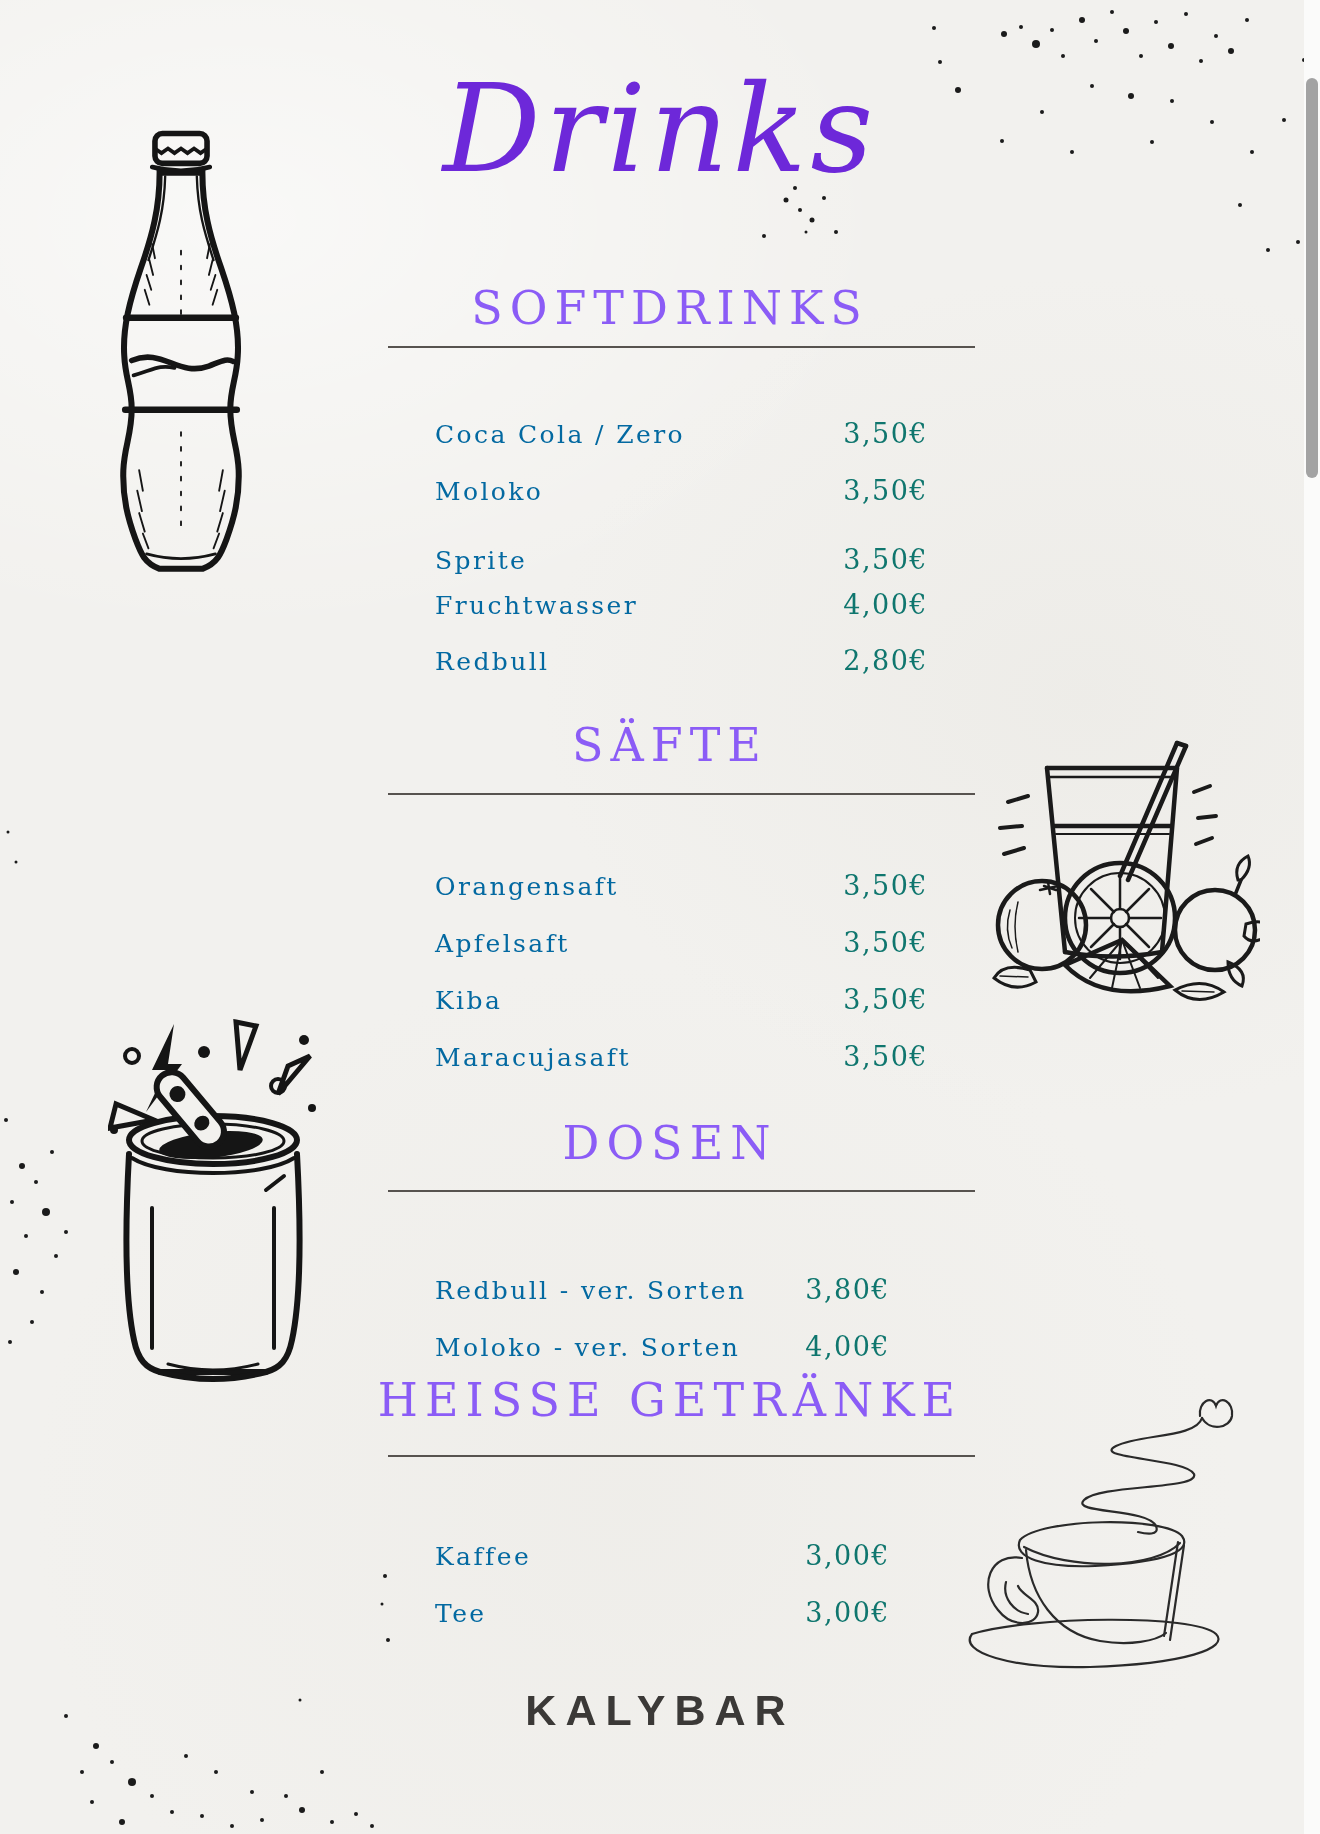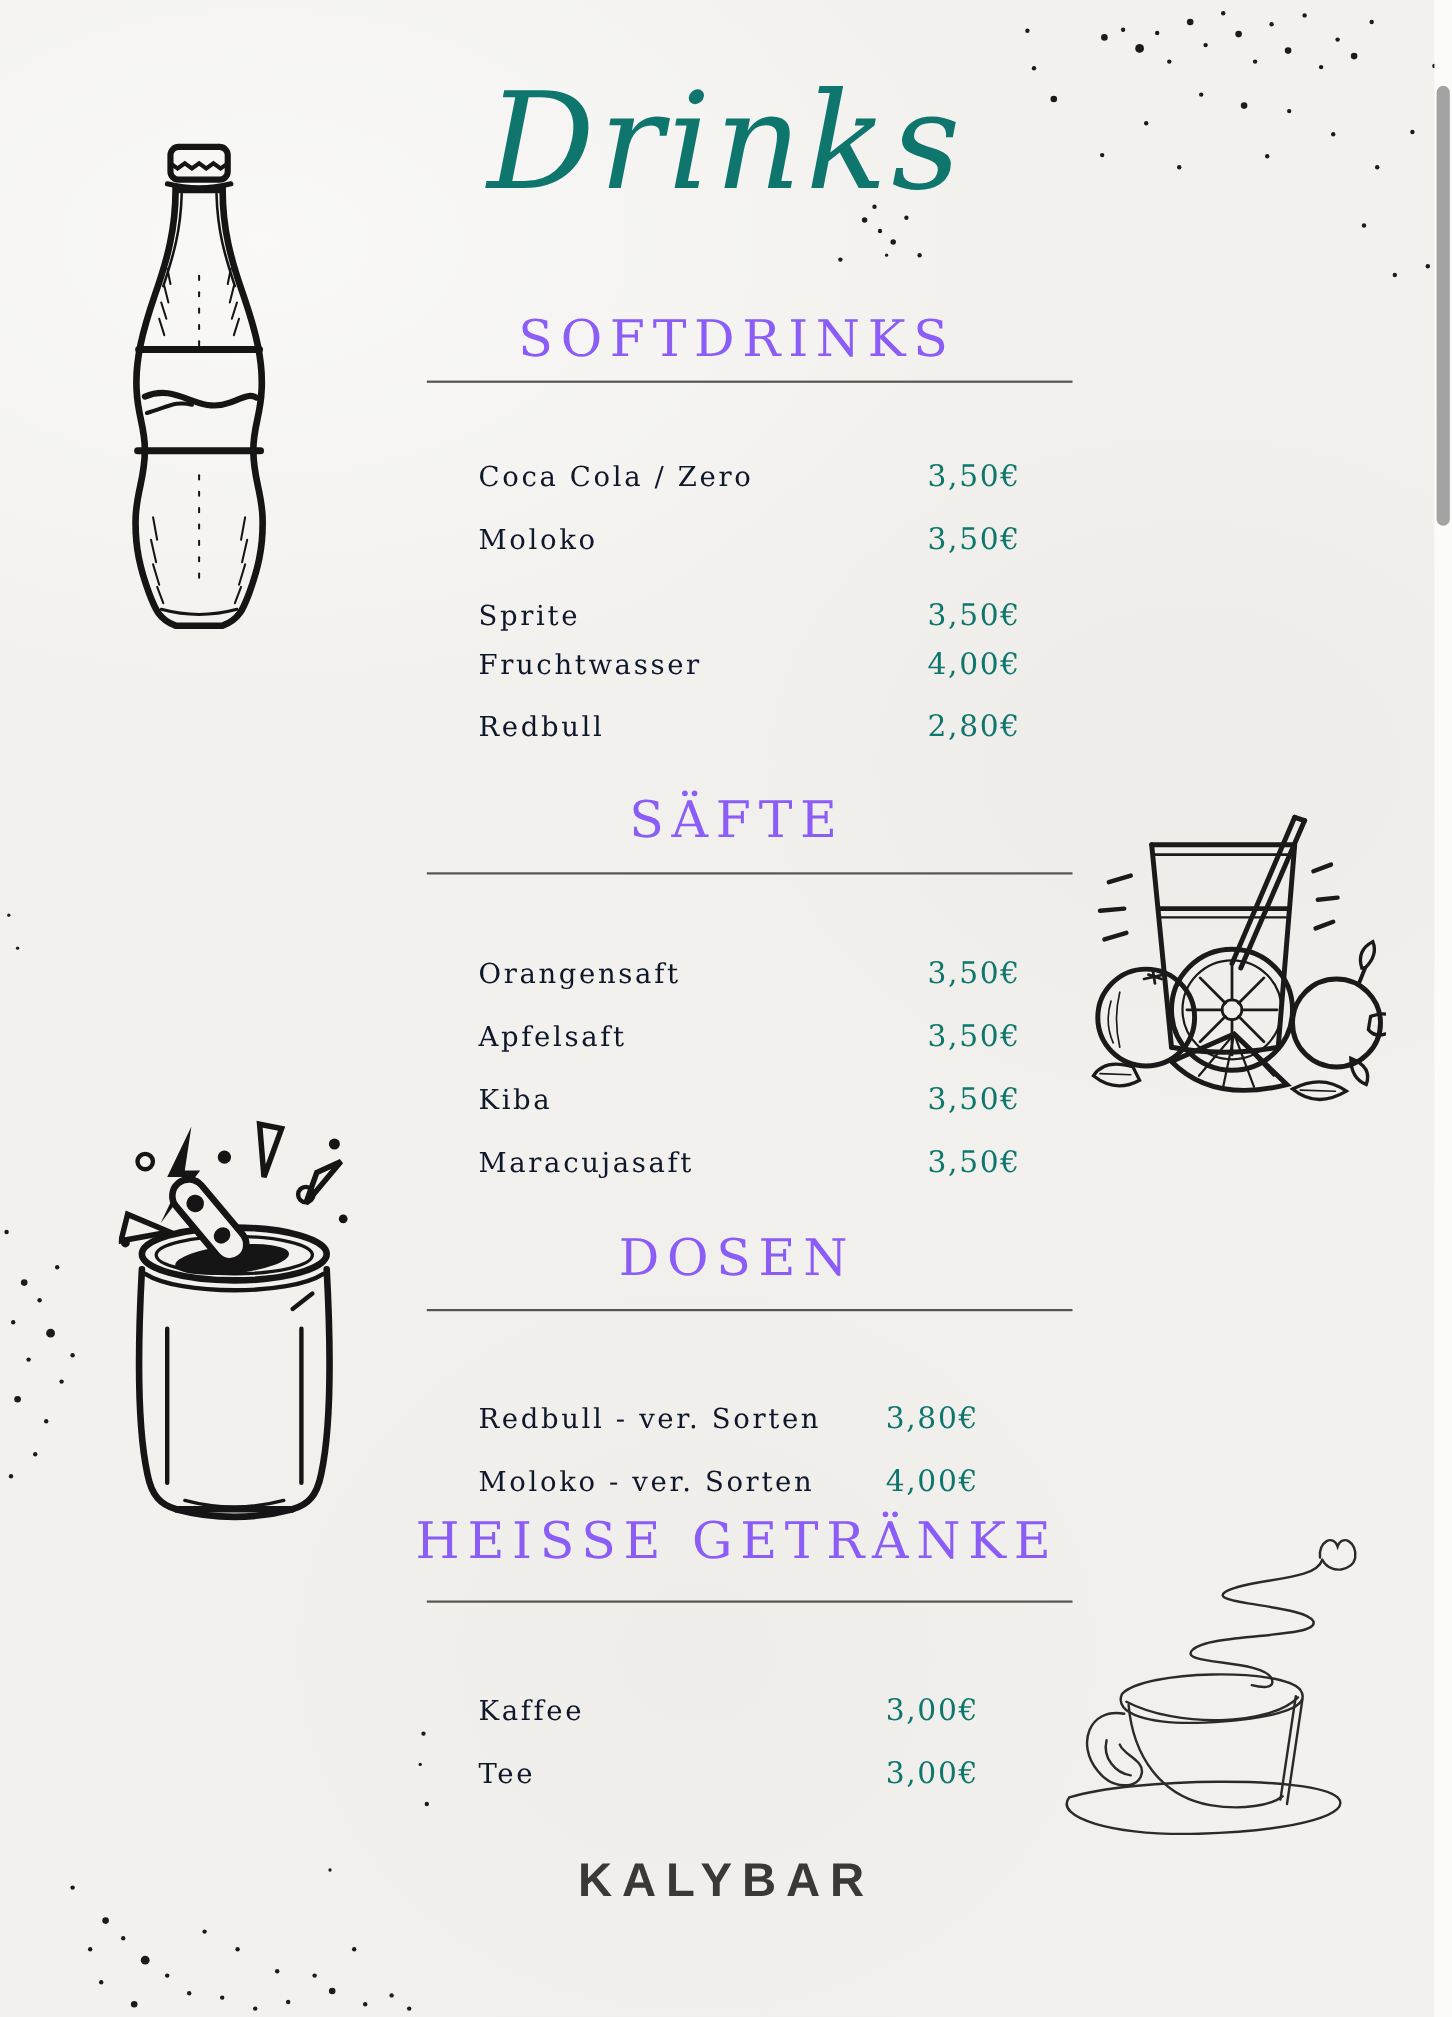--- a/index.html
+++ b/index.html
@@ -8,31 +8,31 @@
     background:
       radial-gradient(1100px 700px at 18% 12%, rgba(255,255,255,.55), transparent 60%),
       radial-gradient(900px 700px at 82% 38%, rgba(229,227,221,.35), transparent 60%),
       radial-gradient(1000px 900px at 48% 82%, rgba(235,233,228,.45), transparent 60%),
       #f2f1ee;
     font-family:"DejaVu Serif",serif;
   }
   .abs{position:absolute;}
   .menu-title{
     top:58px;left:320px;width:680px;text-align:center;
-    font:italic 400 122px "DejaVu Serif",serif;color:#0f766e;letter-spacing:4px;
+    font:italic 400 122px "DejaVu Serif",serif;color:#6d28d9;letter-spacing:4px;
   }
   .sec-title{
     left:330px;width:680px;text-align:center;
     font:400 46px "DejaVu Serif",serif;letter-spacing:7px;color:#8b5cf6;white-space:nowrap;
   }
   .rule{left:388px;width:587px;height:2px;background:#57534f;}
   .row{left:435px;display:flex;align-items:baseline;}
   .w-wide{width:493px;}
   .w-narrow{width:455px;}
-  .item{font:400 25px "DejaVu Serif",serif;letter-spacing:2.4px;color:#0f172a;white-space:nowrap;}
+  .item{font:400 25px "DejaVu Serif",serif;letter-spacing:2.4px;color:#0369a1;white-space:nowrap;}
   .price{margin-left:auto;font:400 27px "DejaVu Serif",serif;letter-spacing:1.5px;color:#0f766e;white-space:nowrap;margin-top:44px;}
   .brand{
     top:1686px;left:360px;width:600px;text-align:center;
     font:700 43px "Liberation Sans",sans-serif;letter-spacing:9px;color:#3b3937;
   }
   .scroll-track{top:0;right:0;width:16px;height:100%;background:#fbfbfa;}
   .scroll-thumb{position:absolute;right:2px;top:78px;width:12px;height:400px;border-radius:7px;background:#a3a3a3;}
   svg{display:block;}
 </style>
 </head>

